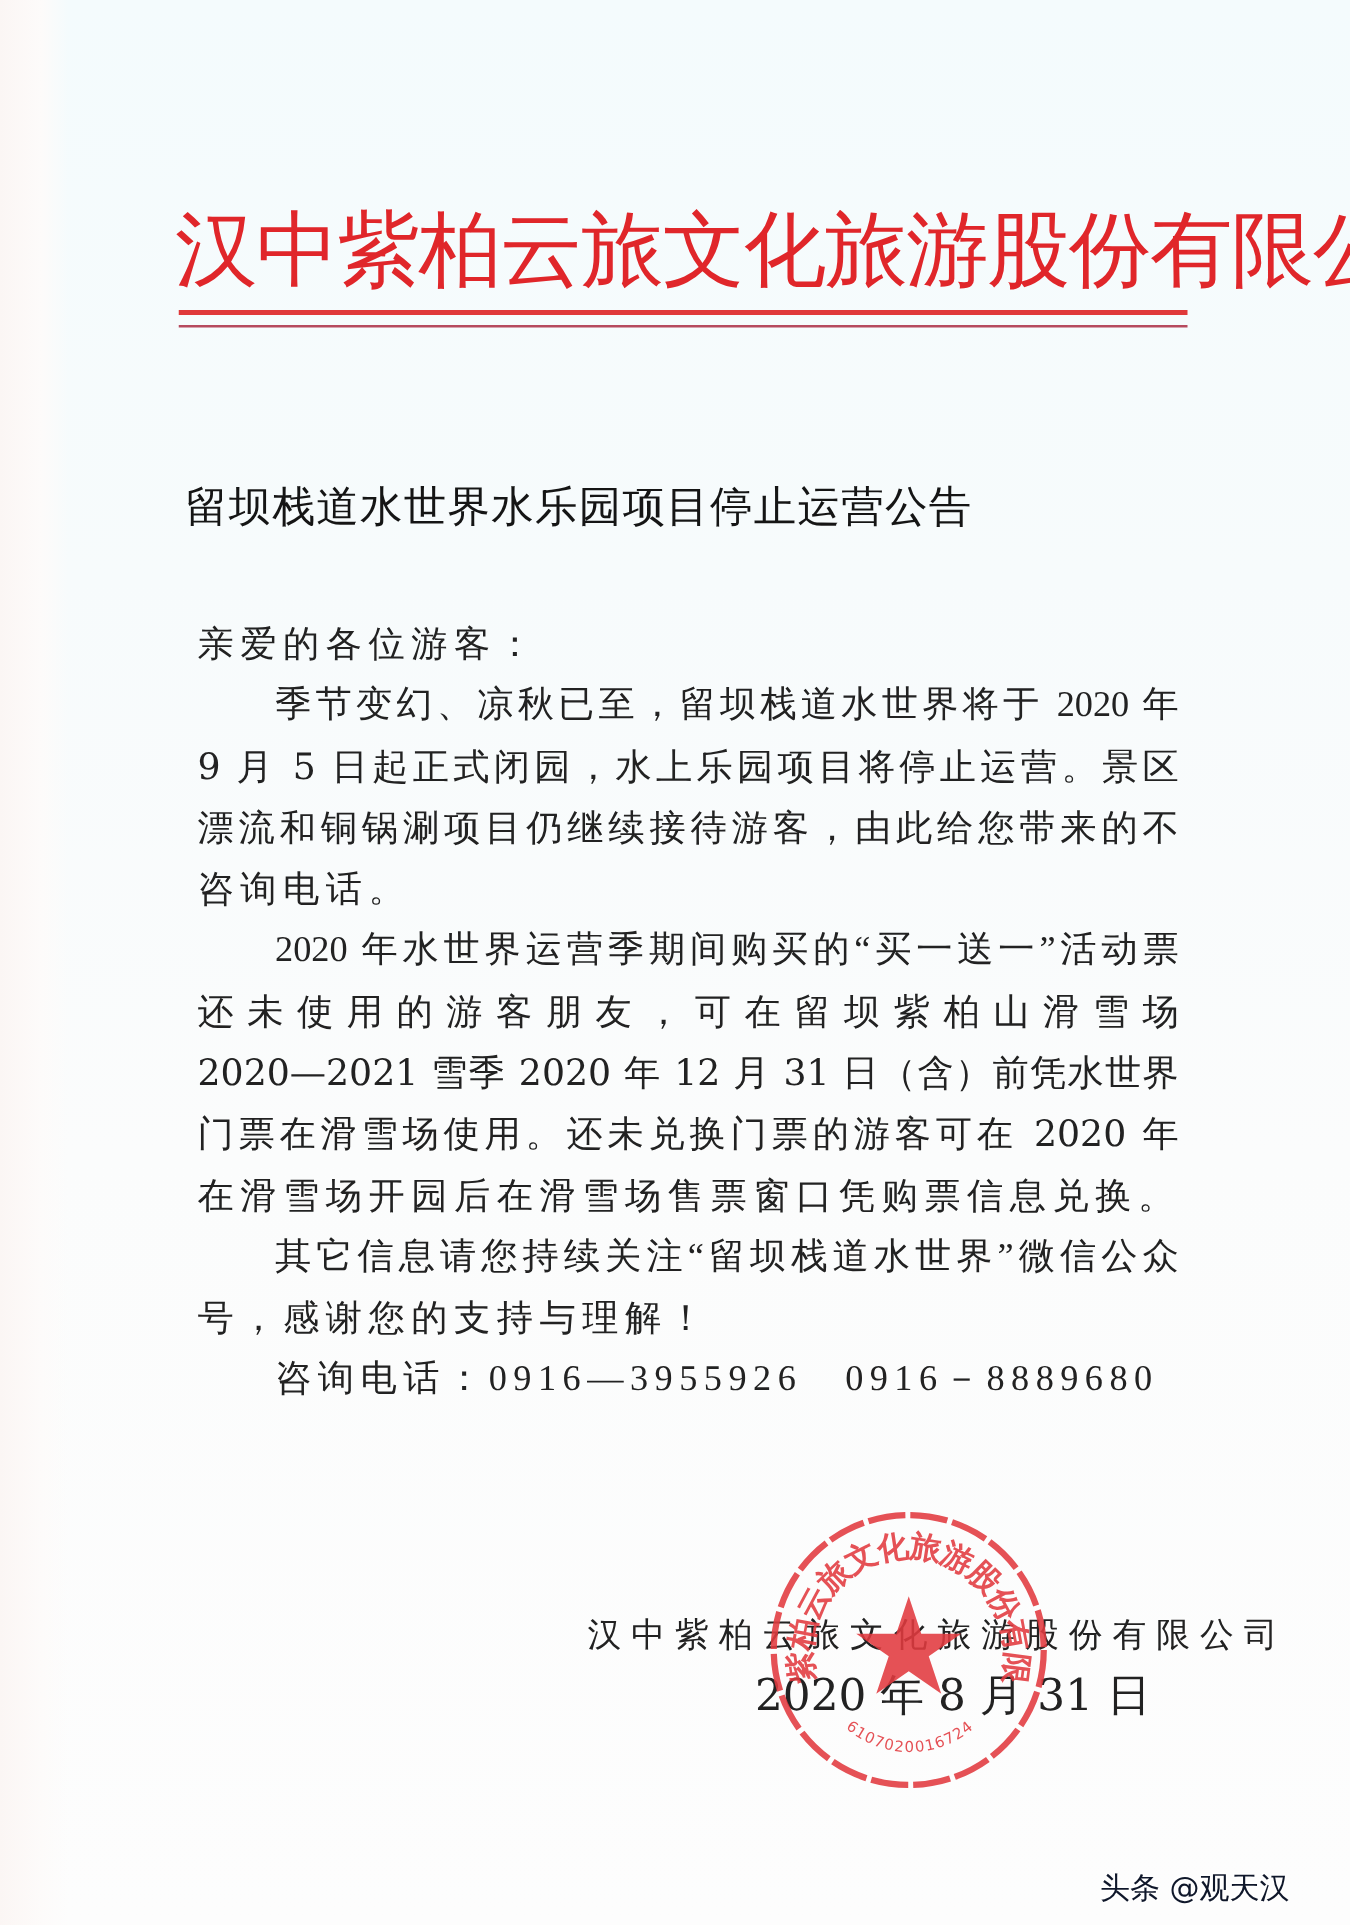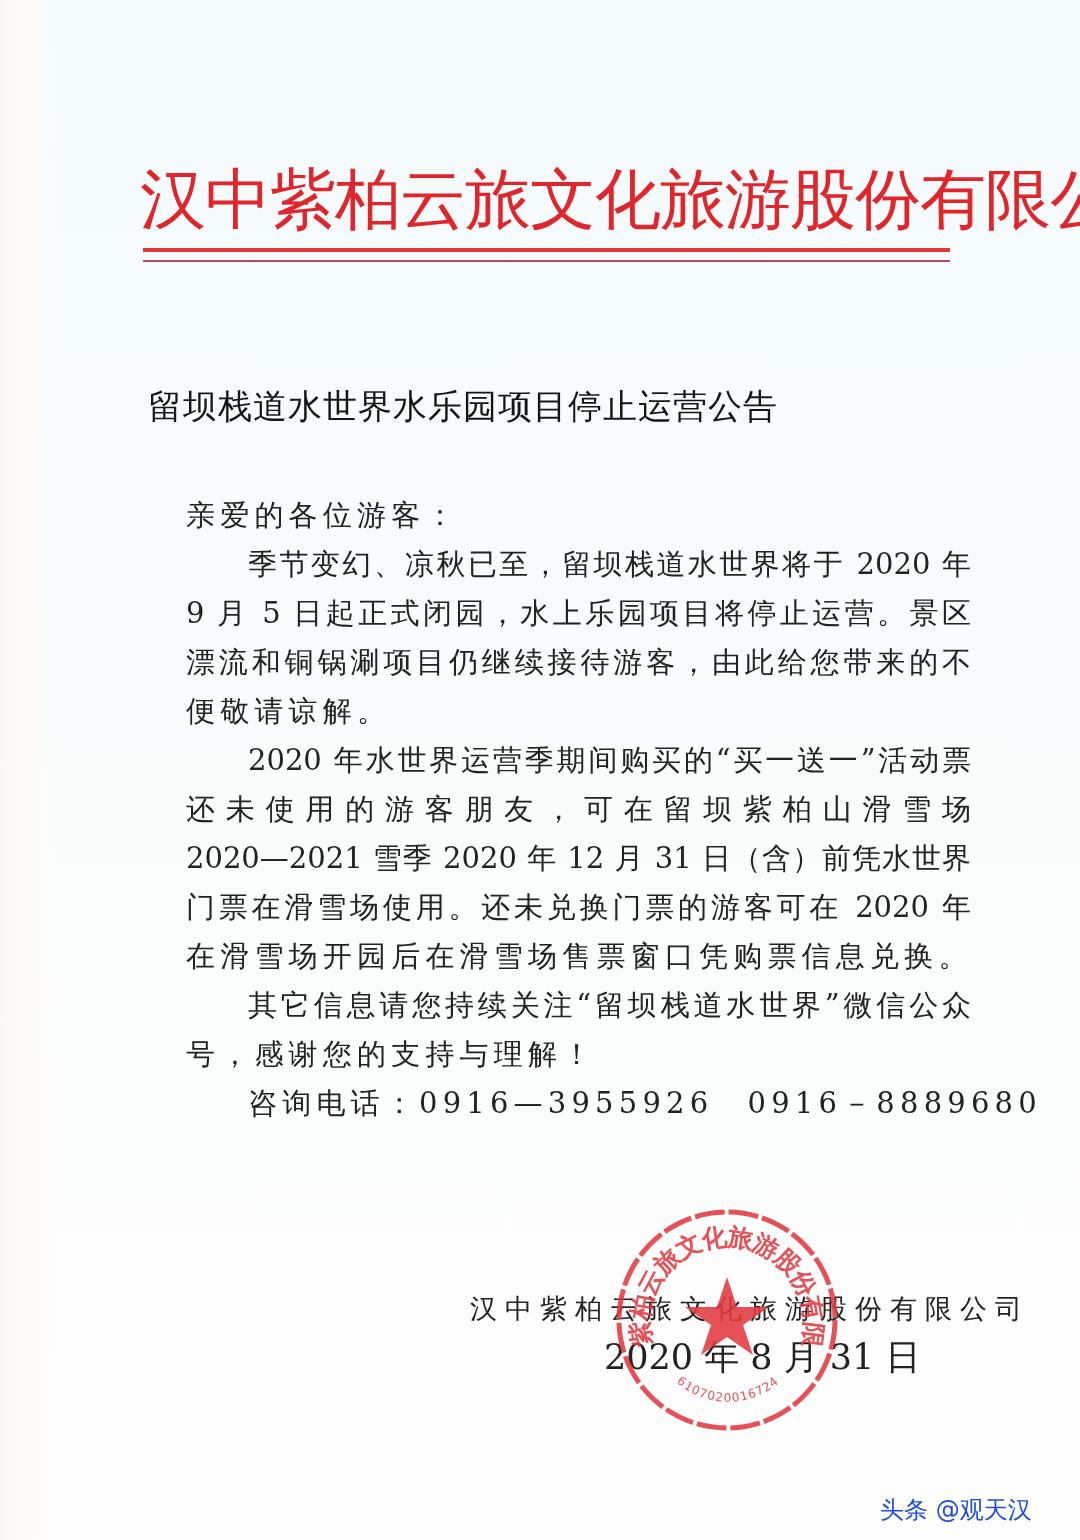--- a/index.html
+++ b/index.html
@@ -27,61 +27,61 @@
     position: absolute; left: 143px; top: 260px; width: 807px; height: 2px;
     background: #b64a5e;
   }
   .title {
     position: absolute; left: 148px; top: 378px; width: 800px; height: 56px;
     font-size: 34px; font-weight: normal; line-height: 56px; white-space: nowrap;
     letter-spacing: 1px; color: #151515;
   }
   .body-text {
     position: absolute; left: 158px; width: 785px;
-    font-size: 29px; line-height: 49px; letter-spacing: 5.2px; color: #222; margin-left: 28px;
+    font-size: 29px; line-height: 49px; letter-spacing: 5.2px; color: #222;
   }
   .line { height: 49px; white-space: nowrap; }
-  .indent { padding-left: 62px; }
+  .indent { padding-left: 62px; font-family: Liberation Serif, serif; }
   .just { text-align: justify; text-align-last: justify; letter-spacing: 0; }
   .signature {
     position: absolute; left: 470px; top: 1287px; width: 470px;
     font-size: 27px; line-height: 44px; letter-spacing: 8px; white-space: nowrap; color: #222;
   }
   .date {
     position: absolute; left: 604px; top: 1335px; width: 260px;
     font-size: 35px; line-height: 44px; white-space: nowrap; color: #222;
   }
   .stamp {
     position: absolute; left: 612px; top: 1205px; width: 230px; height: 230px;
     opacity: 0.88;
   }
   .watermark {
     position: absolute; left: 880px; top: 1490px; width: 180px; height: 40px;
     font-family: "DejaVu Sans", sans-serif; font-size: 24px; line-height: 40px;
-    color: #1d4ed8; white-space: nowrap;
+    color: #0f172a; white-space: nowrap;
     text-shadow: 1px 1px 0 #ffffff, -1px -1px 0 #ffffff;
   }
 </style>
 </head>
 <body>
 
 <div class="page-edge"></div>
 
 <div class="letterhead">汉中紫柏云旅文化旅游股份有限公司</div>
 <div class="rule-thick"></div>
 <div class="rule-thin"></div>
 
 <div class="title">留坝栈道水世界水乐园项目停止运营公告</div>
 
 <div class="body-text" style="top:491px;">
   <div class="line">亲爱的各位游客：</div>
   <div class="line indent just">季节变幻、凉秋已至，留坝栈道水世界将于 2020 年</div>
   <div class="line just">9 月 5 日起正式闭园，水上乐园项目将停止运营。景区</div>
   <div class="line just">漂流和铜锅涮项目仍继续接待游客，由此给您带来的不</div>
-  <div class="line">便敬请谅解。</div>
+  <div class="line">咨询电话。</div>
   <div class="line indent just">2020 年水世界运营季期间购买的“买一送一”活动票</div>
   <div class="line just">还未使用的游客朋友，可在留坝紫柏山滑雪场</div>
   <div class="line just">2020—2021 雪季 2020 年 12 月 31 日（含）前凭水世界</div>
   <div class="line just">门票在滑雪场使用。还未兑换门票的游客可在 2020 年</div>
   <div class="line">在滑雪场开园后在滑雪场售票窗口凭购票信息兑换。</div>
   <div class="line indent just">其它信息请您持续关注“留坝栈道水世界”微信公众</div>
   <div class="line">号，感谢您的支持与理解！</div>
   <div class="line indent">咨询电话：0916—3955926　0916－8889680</div>
 </div>
 

